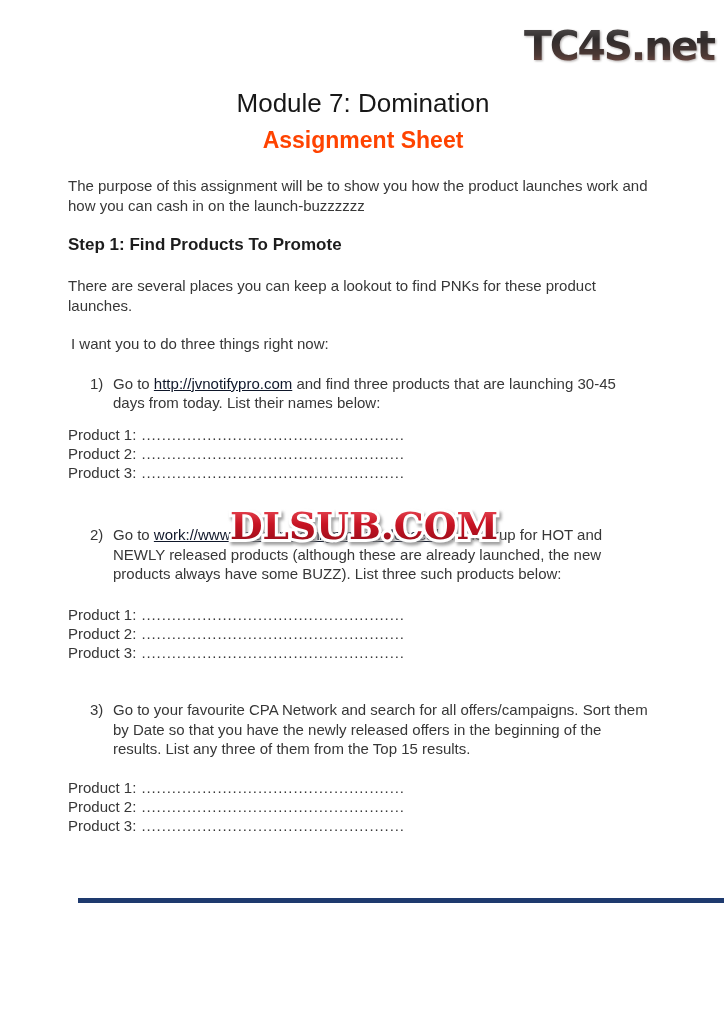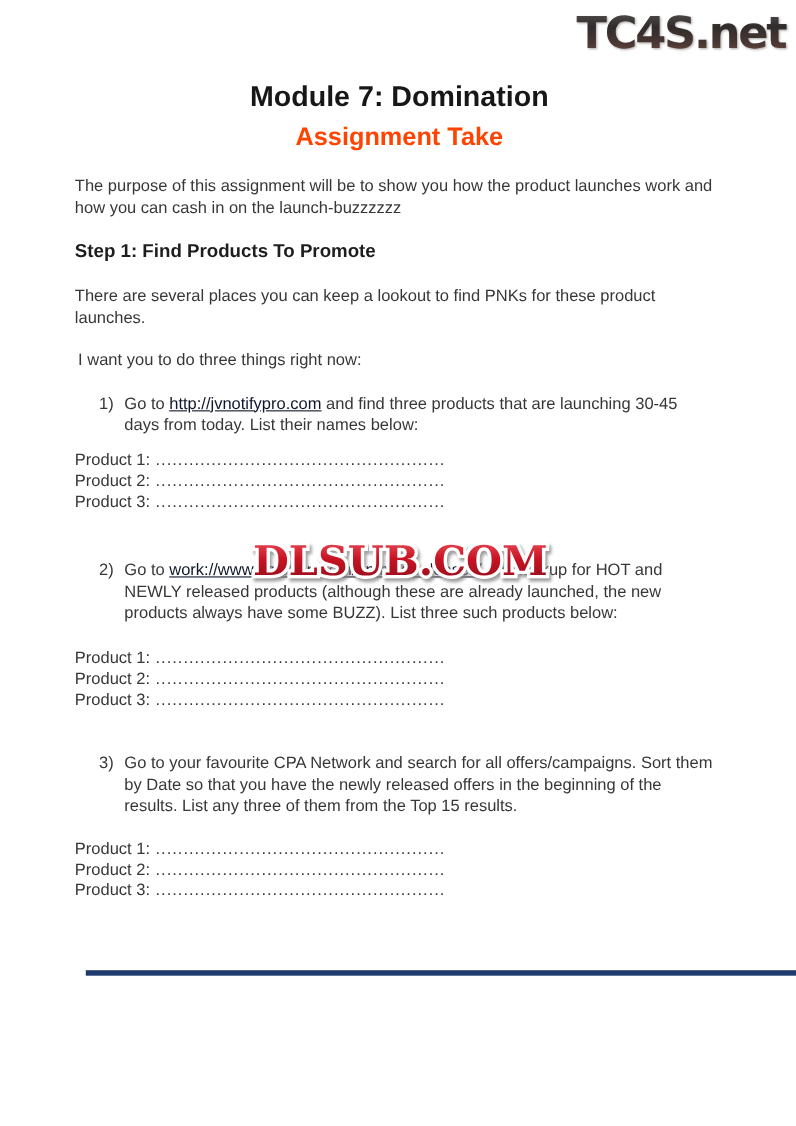--- a/index.html
+++ b/index.html
@@ -1,22 +1,22 @@
 <!DOCTYPE html>
 <html><head>
 <meta charset="utf-8">
 <style>
   html,body{margin:0;padding:0;background:#ffffff;}
   .page{
-    position:relative;width:724px;height:888px;margin:0 auto;background:#ffffff;
+    position:relative;width:724px;height:888px;margin:16px auto;background:#ffffff;
     font-family:"Liberation Sans",sans-serif;font-size:15px;color:#373737;
     overflow:hidden;
   }
   .content{padding:0 66px 0 68px;}
-  h1.title{margin:72px 0 0;font-size:26px;line-height:31px;font-weight:700;
+  h1.title{margin:72px 0 0;font-size:26px;line-height:31px;font-weight:400;
     text-align:center;color:#171717;}
   h2.subtitle{margin:7px 0 0;font-size:23px;line-height:28px;font-weight:700;
     text-align:center;color:#FF4300;}
   p.body{margin:0;line-height:19.5px;}
   p.intro{margin-top:22px;}
   h3.step{margin:0;font-size:17px;line-height:21px;font-weight:700;color:#1d1d1d;}
   h3.step-zero{margin-top:20px;}
   p.step-zero-p{margin-top:22px;}
   h3.step-one{margin-top:19px;}
   p.step-one-p{margin-top:21px;}
@@ -60,21 +60,21 @@
           <stop offset="70%" stop-color="#4b3834"></stop>
           <stop offset="100%" stop-color="#8a564c"></stop>
         </linearGradient>
       </defs>
       <text x="100" y="42" text-anchor="middle" font-family="DejaVu Sans, sans-serif" font-size="40" font-weight="bold" letter-spacing="-2" textLength="190" lengthAdjust="spacingAndGlyphs" fill="url(#tc4sGrad)">TC4S.net</text>
     </svg>
   </div>
 
   <div class="content">
     <h1 class="title">Module 7: Domination</h1>
-    <h2 class="subtitle">Assignment Take</h2>
+    <h2 class="subtitle">Assignment Sheet</h2>
 
     <p class="body intro">The purpose of this assignment will be to show you how the product launches work and how you can cash in on the launch-buzzzzzz</p>
 
 
     <h3 class="step step-one">Step 1: Find Products To Promote</h3>
     <p class="body step-one-p">There are several places you can keep a lookout to find PNKs for these product launches.</p>
     <p class="body prompt">I want you to do three things right now:</p>
 
     <div class="task task-1">
       <span class="task-num">1)</span>

